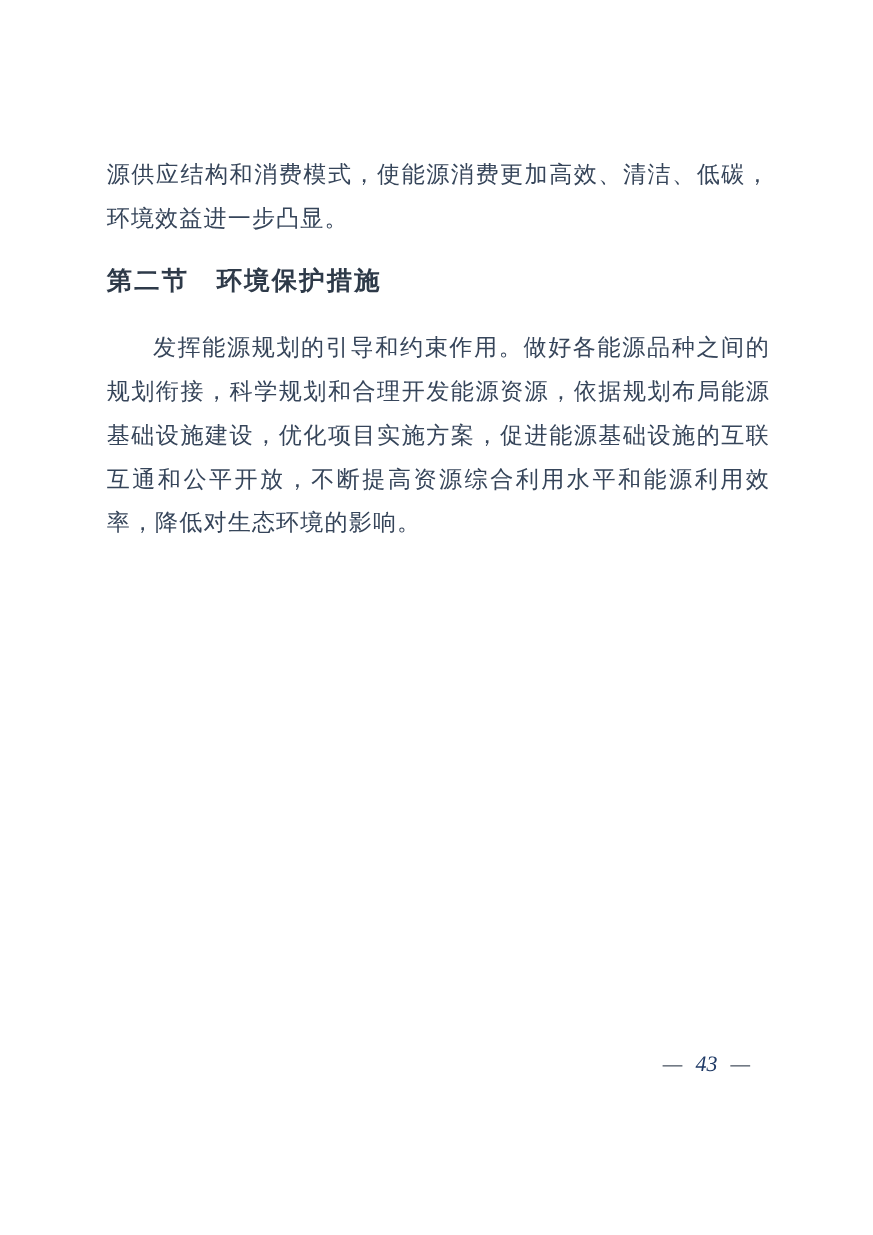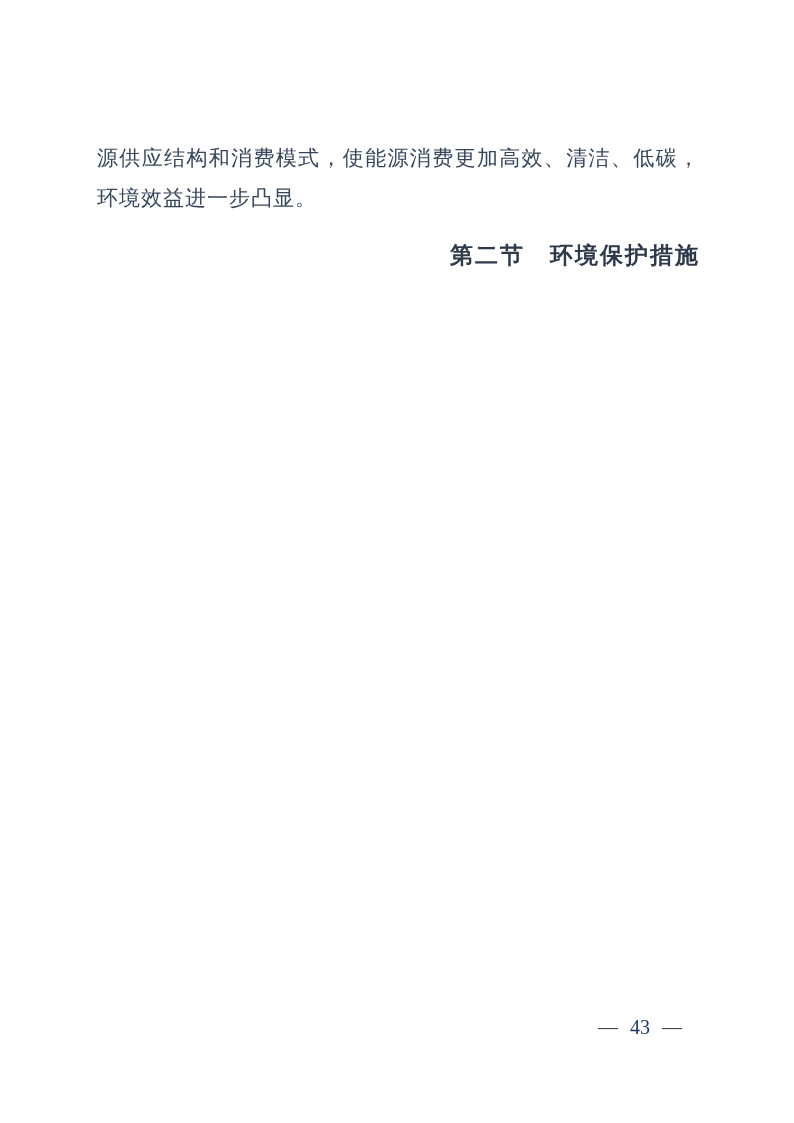--- a/index.html
+++ b/index.html
@@ -31,32 +31,33 @@
   }
   .body-text p.no-indent {
     text-indent: 0;
   }
   .section-heading {
     margin: 22px 0 27px 0;
     font-family: "Liberation Sans", "DejaVu Sans", sans-serif;
     font-weight: bold;
     font-size: 23px;
     line-height: 30px;
-    text-align: right;
+    text-align: left;
     letter-spacing: 2px;
     color: #2e3a49;
   }
   .page-footer {
     position: absolute;
-    top: 1002px;
+    top: 943px;
     right: 112px;
     font-size: 20px;
     line-height: 26px;
     color: #3a4656;
     white-space: nowrap;
+    font-style: italic;
   }
   .page-footer .dash {
     color: #2e3a49;
     letter-spacing: 0;
   }
   .page-footer .pagenum {
     color: #1f3a66;
     margin: 0 12px;
   }
 </style>
@@ -65,20 +66,21 @@
 
 <div class="page">
 
   <div class="body-text">
 
     <p class="no-indent">源供应结构和消费模式，使能源消费更加高效、清洁、低碳，环境效益进一步凸显。</p>
 
 
     <h2 class="section-heading">第二节　环境保护措施</h2>
 
+    <p>发挥能源规划的引导和约束作用。做好各能源品种之间的规划衔接，科学规划和合理开发能源资源，依据规划布局能源基础设施建设，优化项目实施方案，促进能源基础设施的互联互通和公平开放，不断提高资源综合利用水平和能源利用效率，降低对生态环境的影响。</p>
 
 
   </div>
 
   <div class="page-footer">
     <span class="dash">—</span><span class="pagenum">43</span><span class="dash">—</span>
   </div>
 
 </div>
 

